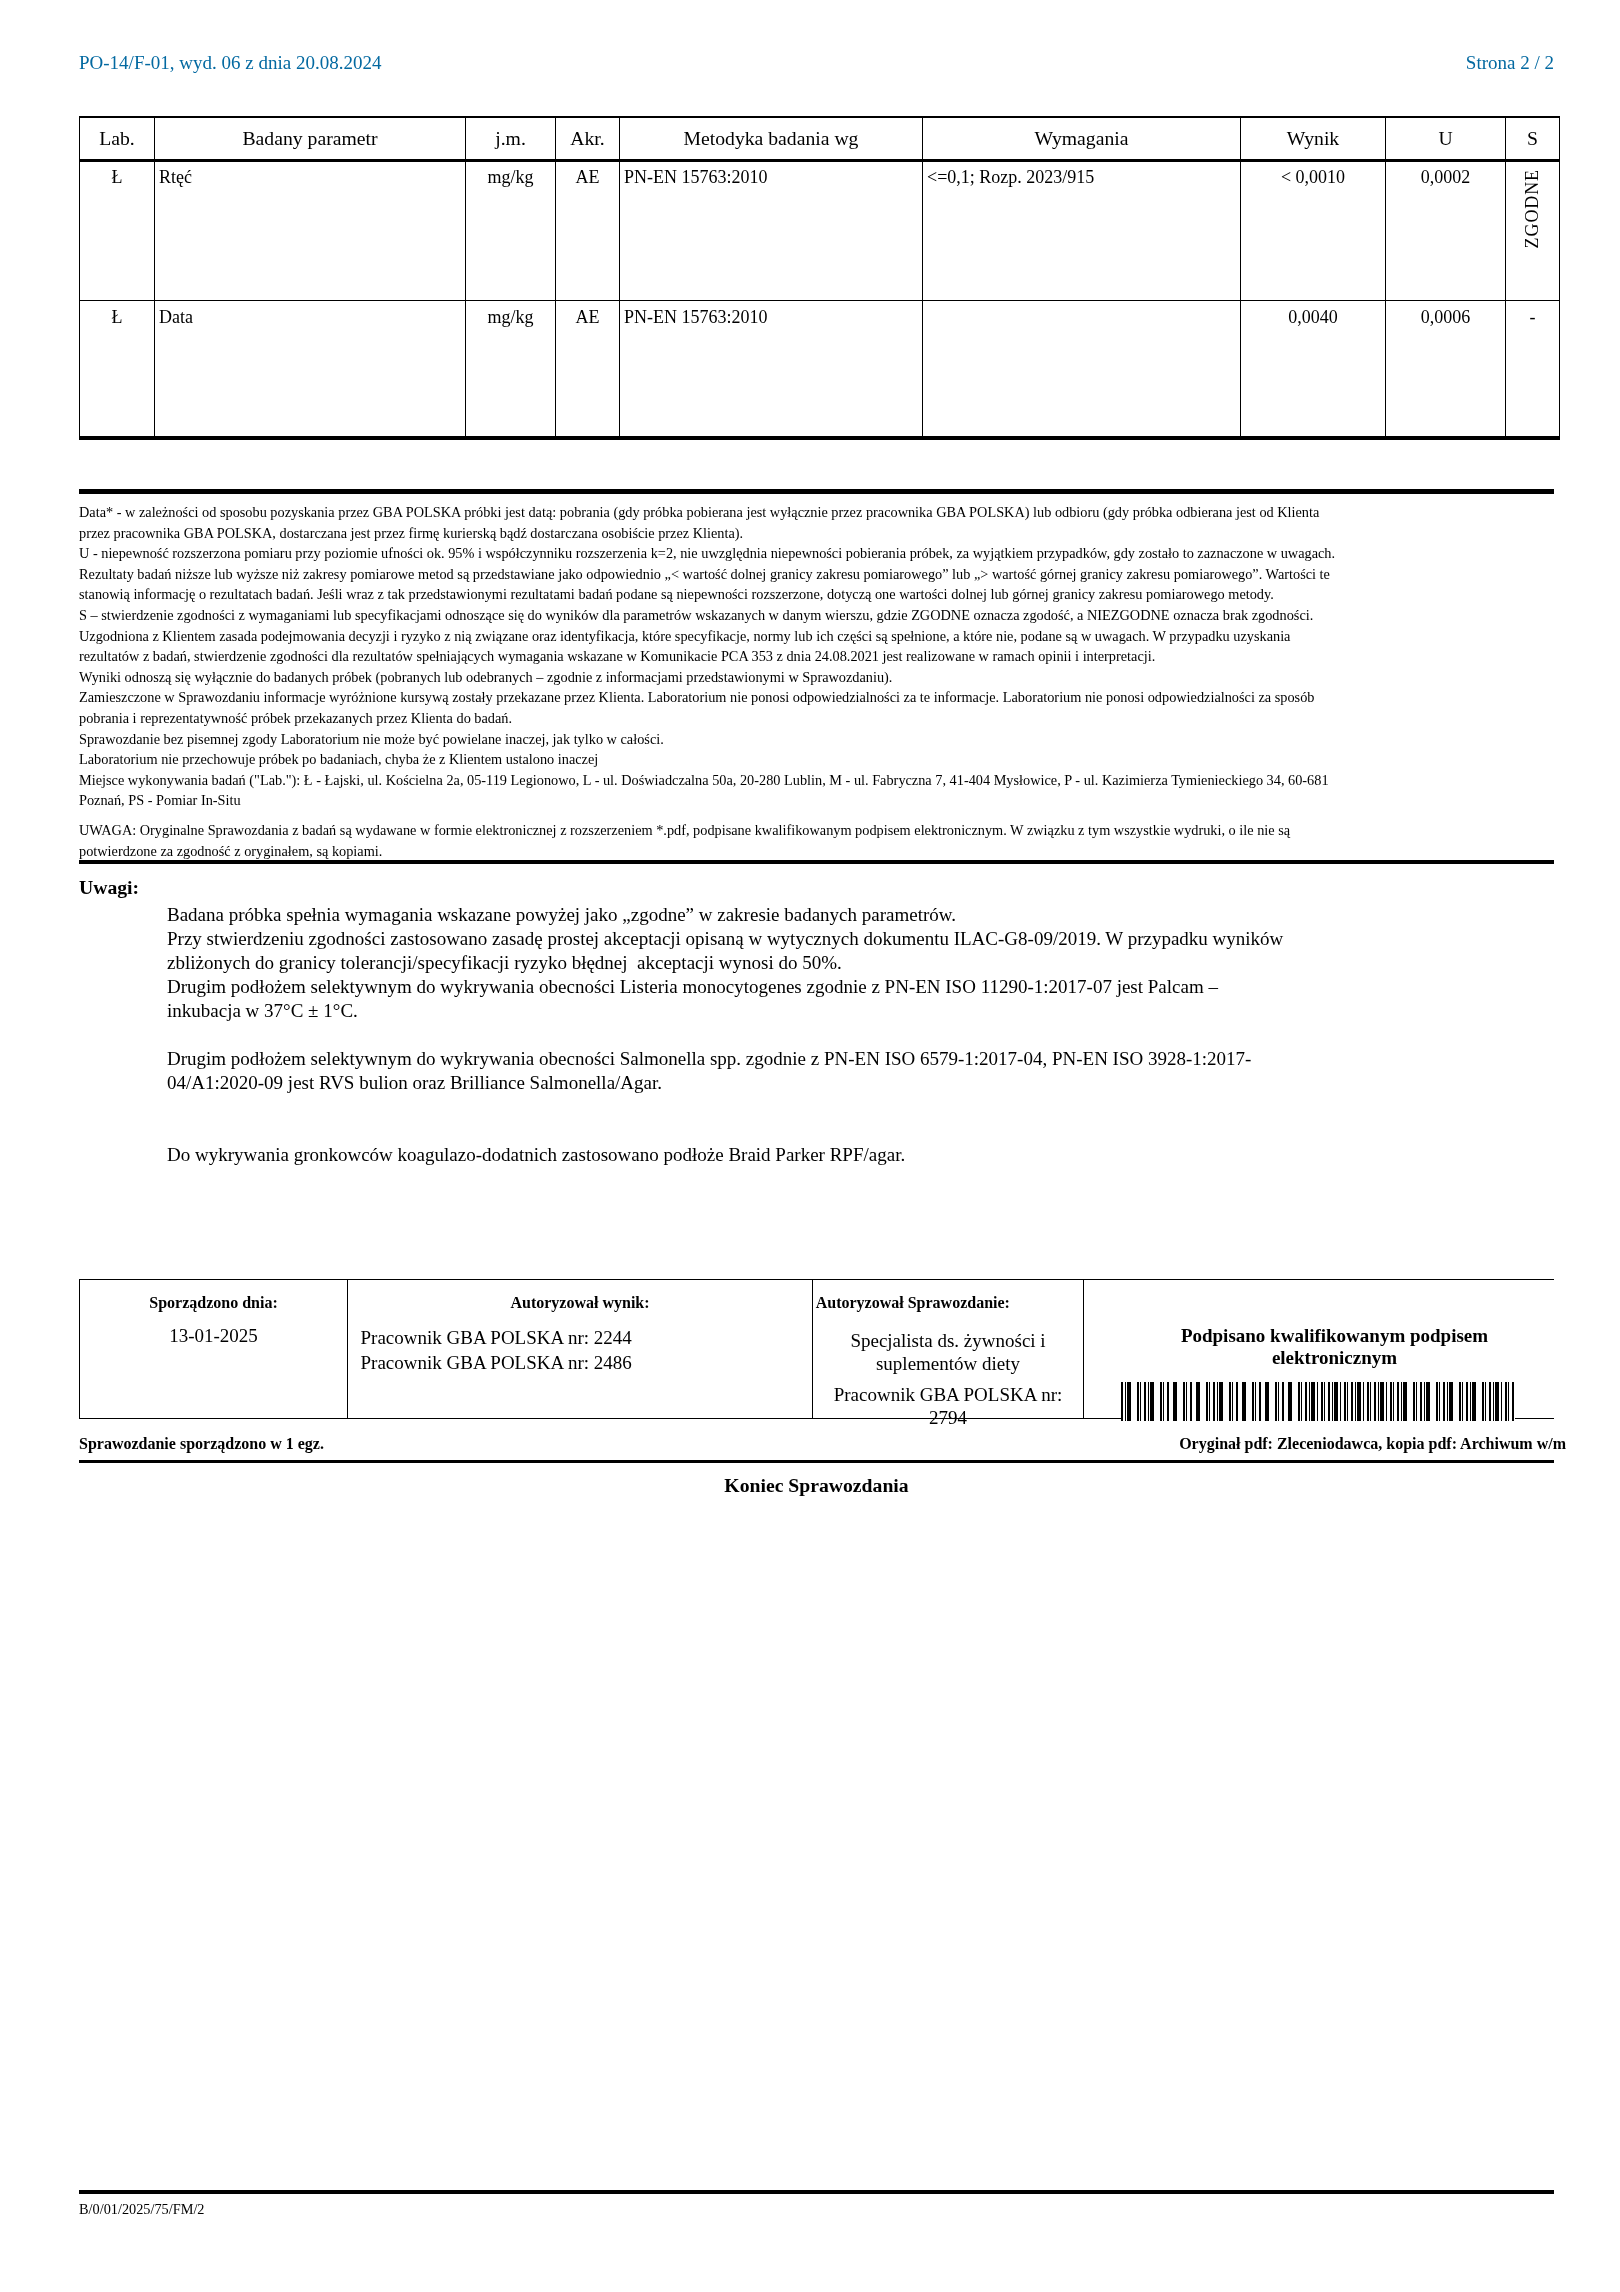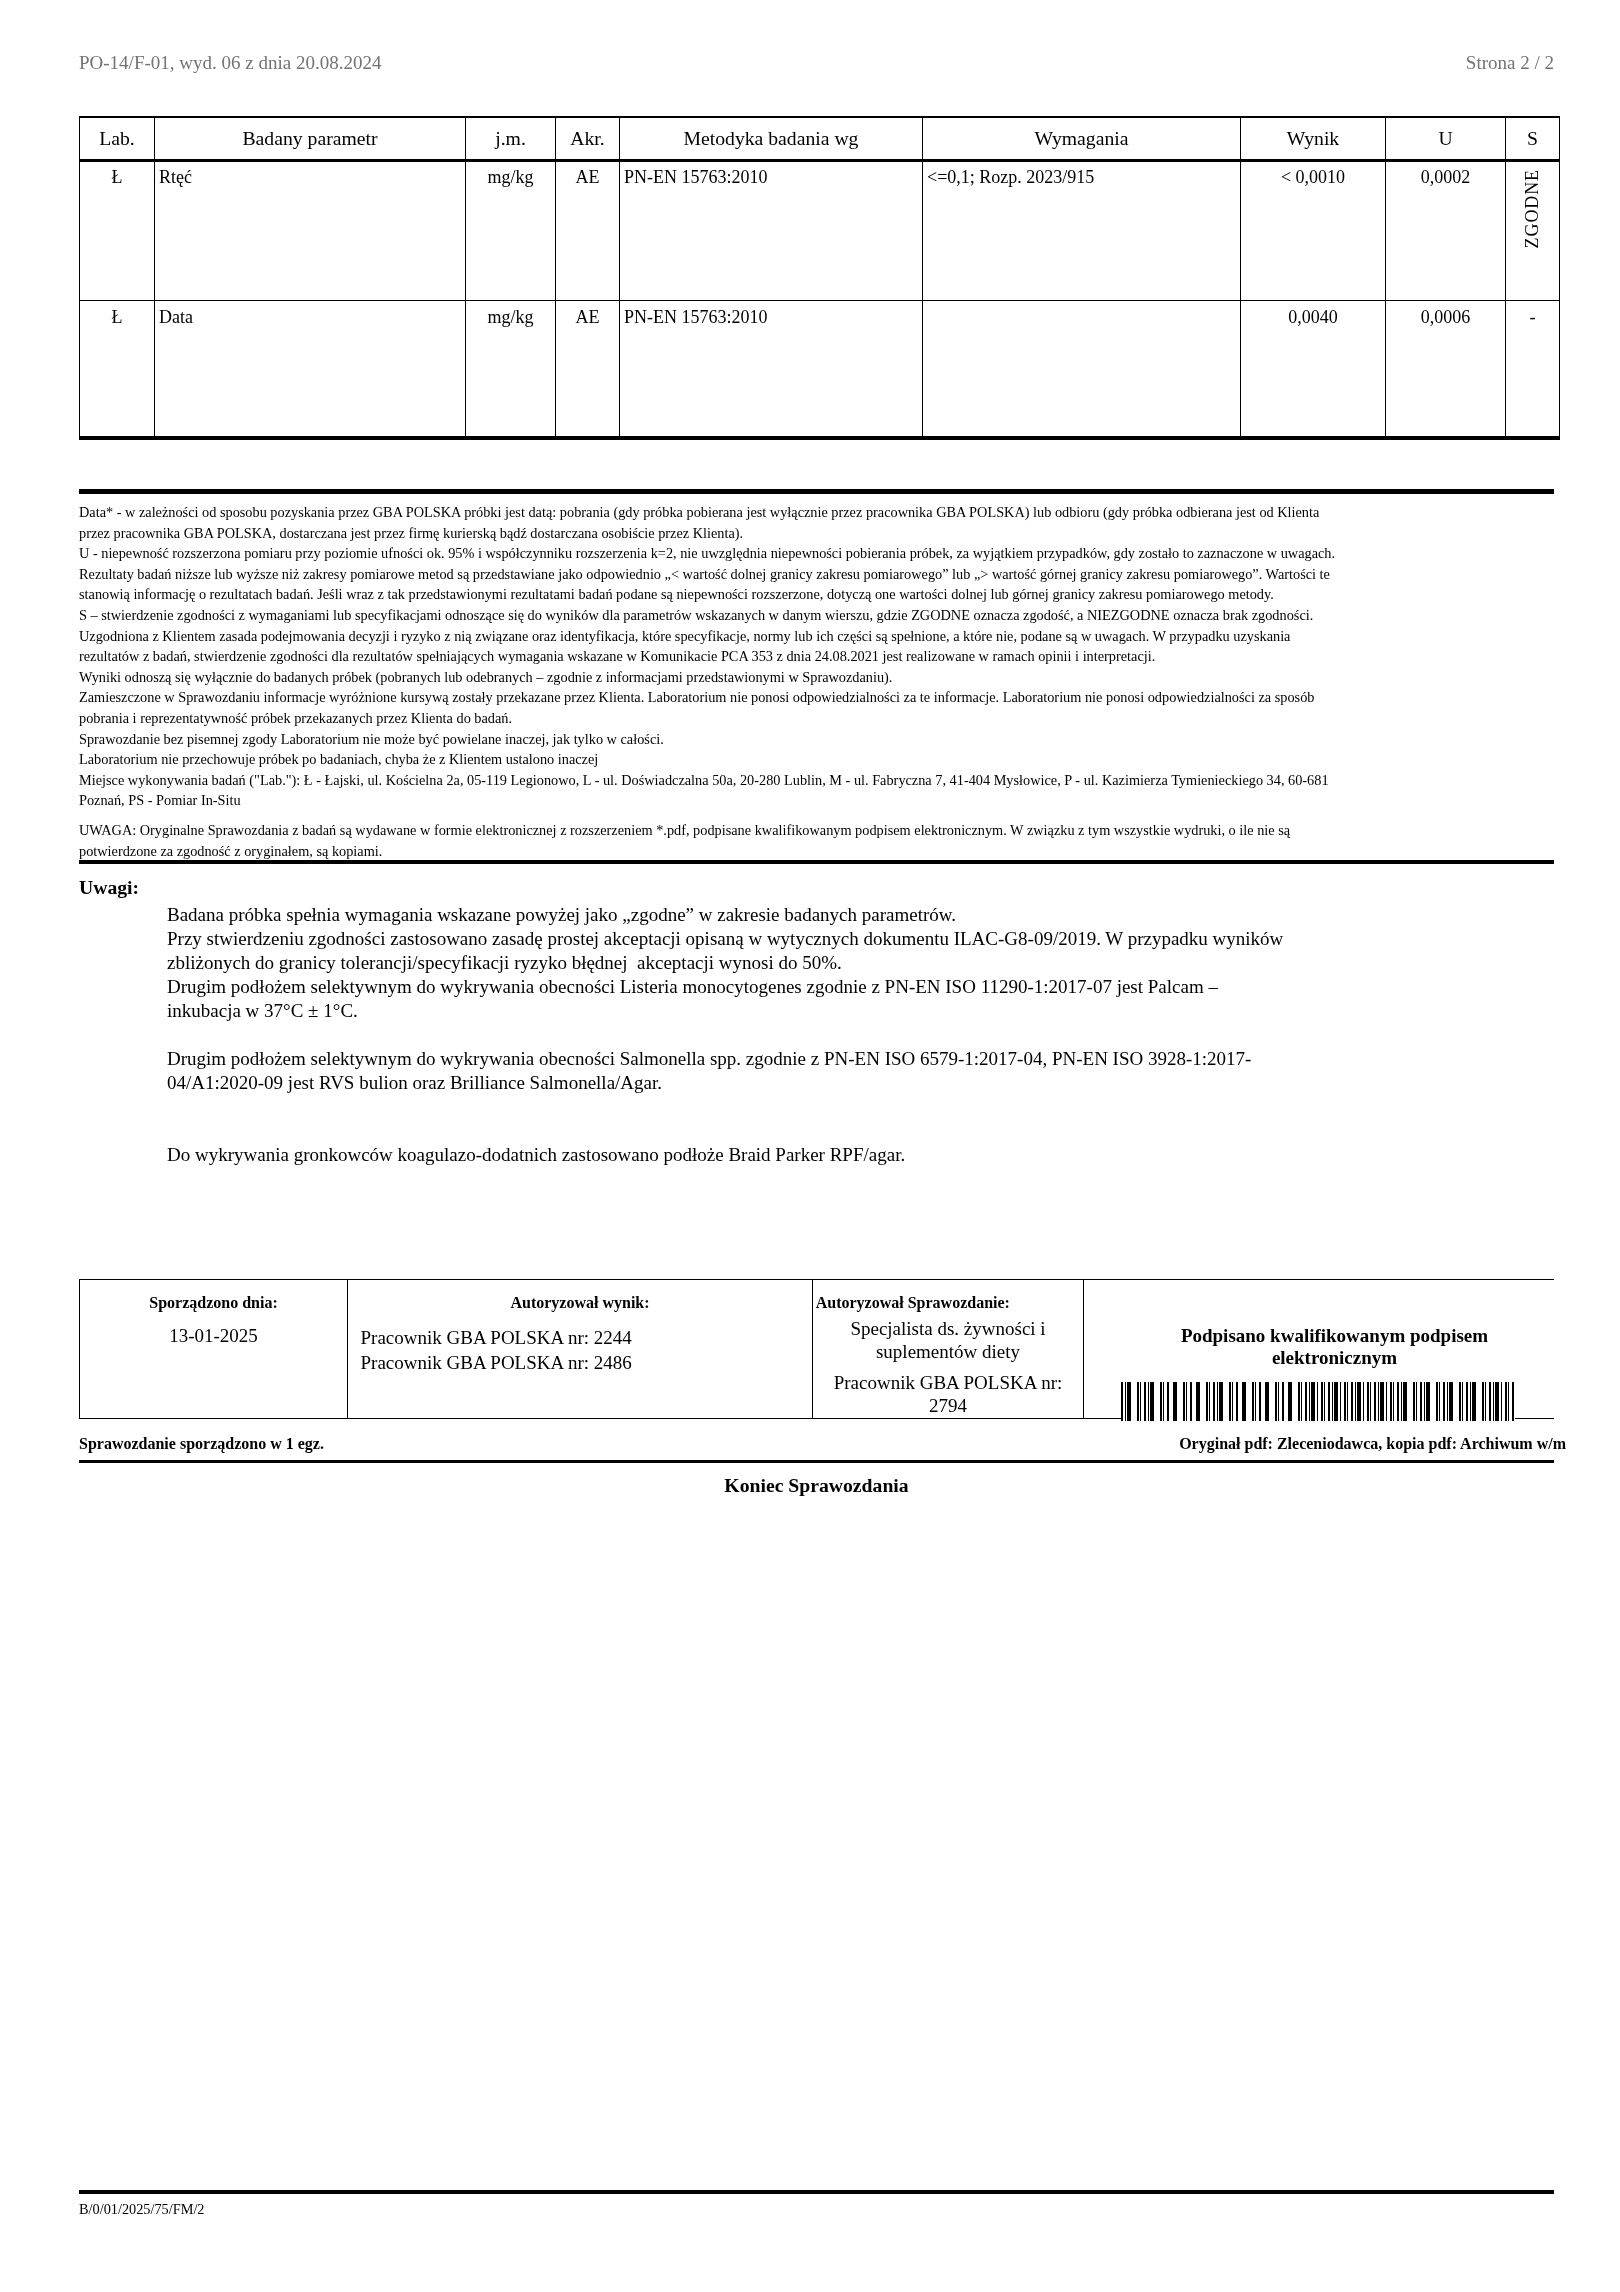--- a/index.html
+++ b/index.html
@@ -1,21 +1,21 @@
 <!DOCTYPE html>
 <html style="font-size:14.3px"><head>
 <meta charset="utf-8">
 <style>
   html,body{margin:0;padding:0;background:#ffffff;}
   #page{position:relative;width:1620px;height:2293px;background:#ffffff;
         font-family:"Liberation Serif", serif;color:#000;overflow:hidden;}
   .abs{position:absolute;}
 
   
-  .runhead{font-size:19px;color:#737373;}
+  .runhead{font-size:19px;color:#0369a1;}
 
   
   #results{position:absolute;left:79px;top:116px;width:1480px;
            border-collapse:collapse;table-layout:fixed;}
   #results th{border:0.9px solid #000;border-top:2.7px solid #000;border-bottom:3.6px solid #000;
               font-size:19.7px;font-weight:normal;height:41px;text-align:center;vertical-align:middle;padding:0;}
   #results th:first-child{border-left:1.8px solid #000;}
   #results th:last-child{border-right:1.8px solid #000;}
   #results td{border:0.9px solid #000;font-size:18px;vertical-align:top;padding:5.4px 3.6px 0 3.6px;}
   #results tr.r1 td{height:133px;}
@@ -165,21 +165,21 @@
       <div class="sig-head">Sporządzono dnia:</div>
       <div class="sig-val-center" style="margin-top:12.5px;">13-01-2025</div>
     </div>
     <div class="sig-col bordered" style="left:268px;width:464px;">
       <div class="sig-head">Autoryzował wynik:</div>
       <div class="sig-val-left" style="margin-top:12.5px;">Pracownik GBA POLSKA nr: 2244</div>
       <div class="sig-val-left">Pracownik GBA POLSKA nr: 2486</div>
     </div>
     <div class="sig-col bordered" style="left:733px;width:270px;">
       <div class="sig-head sig-head-left">Autoryzował Sprawozdanie:</div>
-      <div class="sig-val-center" style="margin-top:5px;line-height:23px;">Specjalista ds. żywności i</div>
+      <div class="sig-val-center" style="margin-top:17px;line-height:23px;">Specjalista ds. żywności i</div>
       <div class="sig-val-center" style="line-height:23px;">suplementów diety</div>
       <div class="sig-val-center" style="margin-top:8px;line-height:23px;">Pracownik GBA POLSKA nr:</div>
       <div class="sig-val-center" style="line-height:23px;">2794</div>
     </div>
     <div class="sig-col" style="left:1003px;width:470px;">
       <div class="sig-sign-note">Podpisano kwalifikowanym podpisem elektronicznym</div>
       <div class="barcode"></div>
     </div>
   </div>
 

